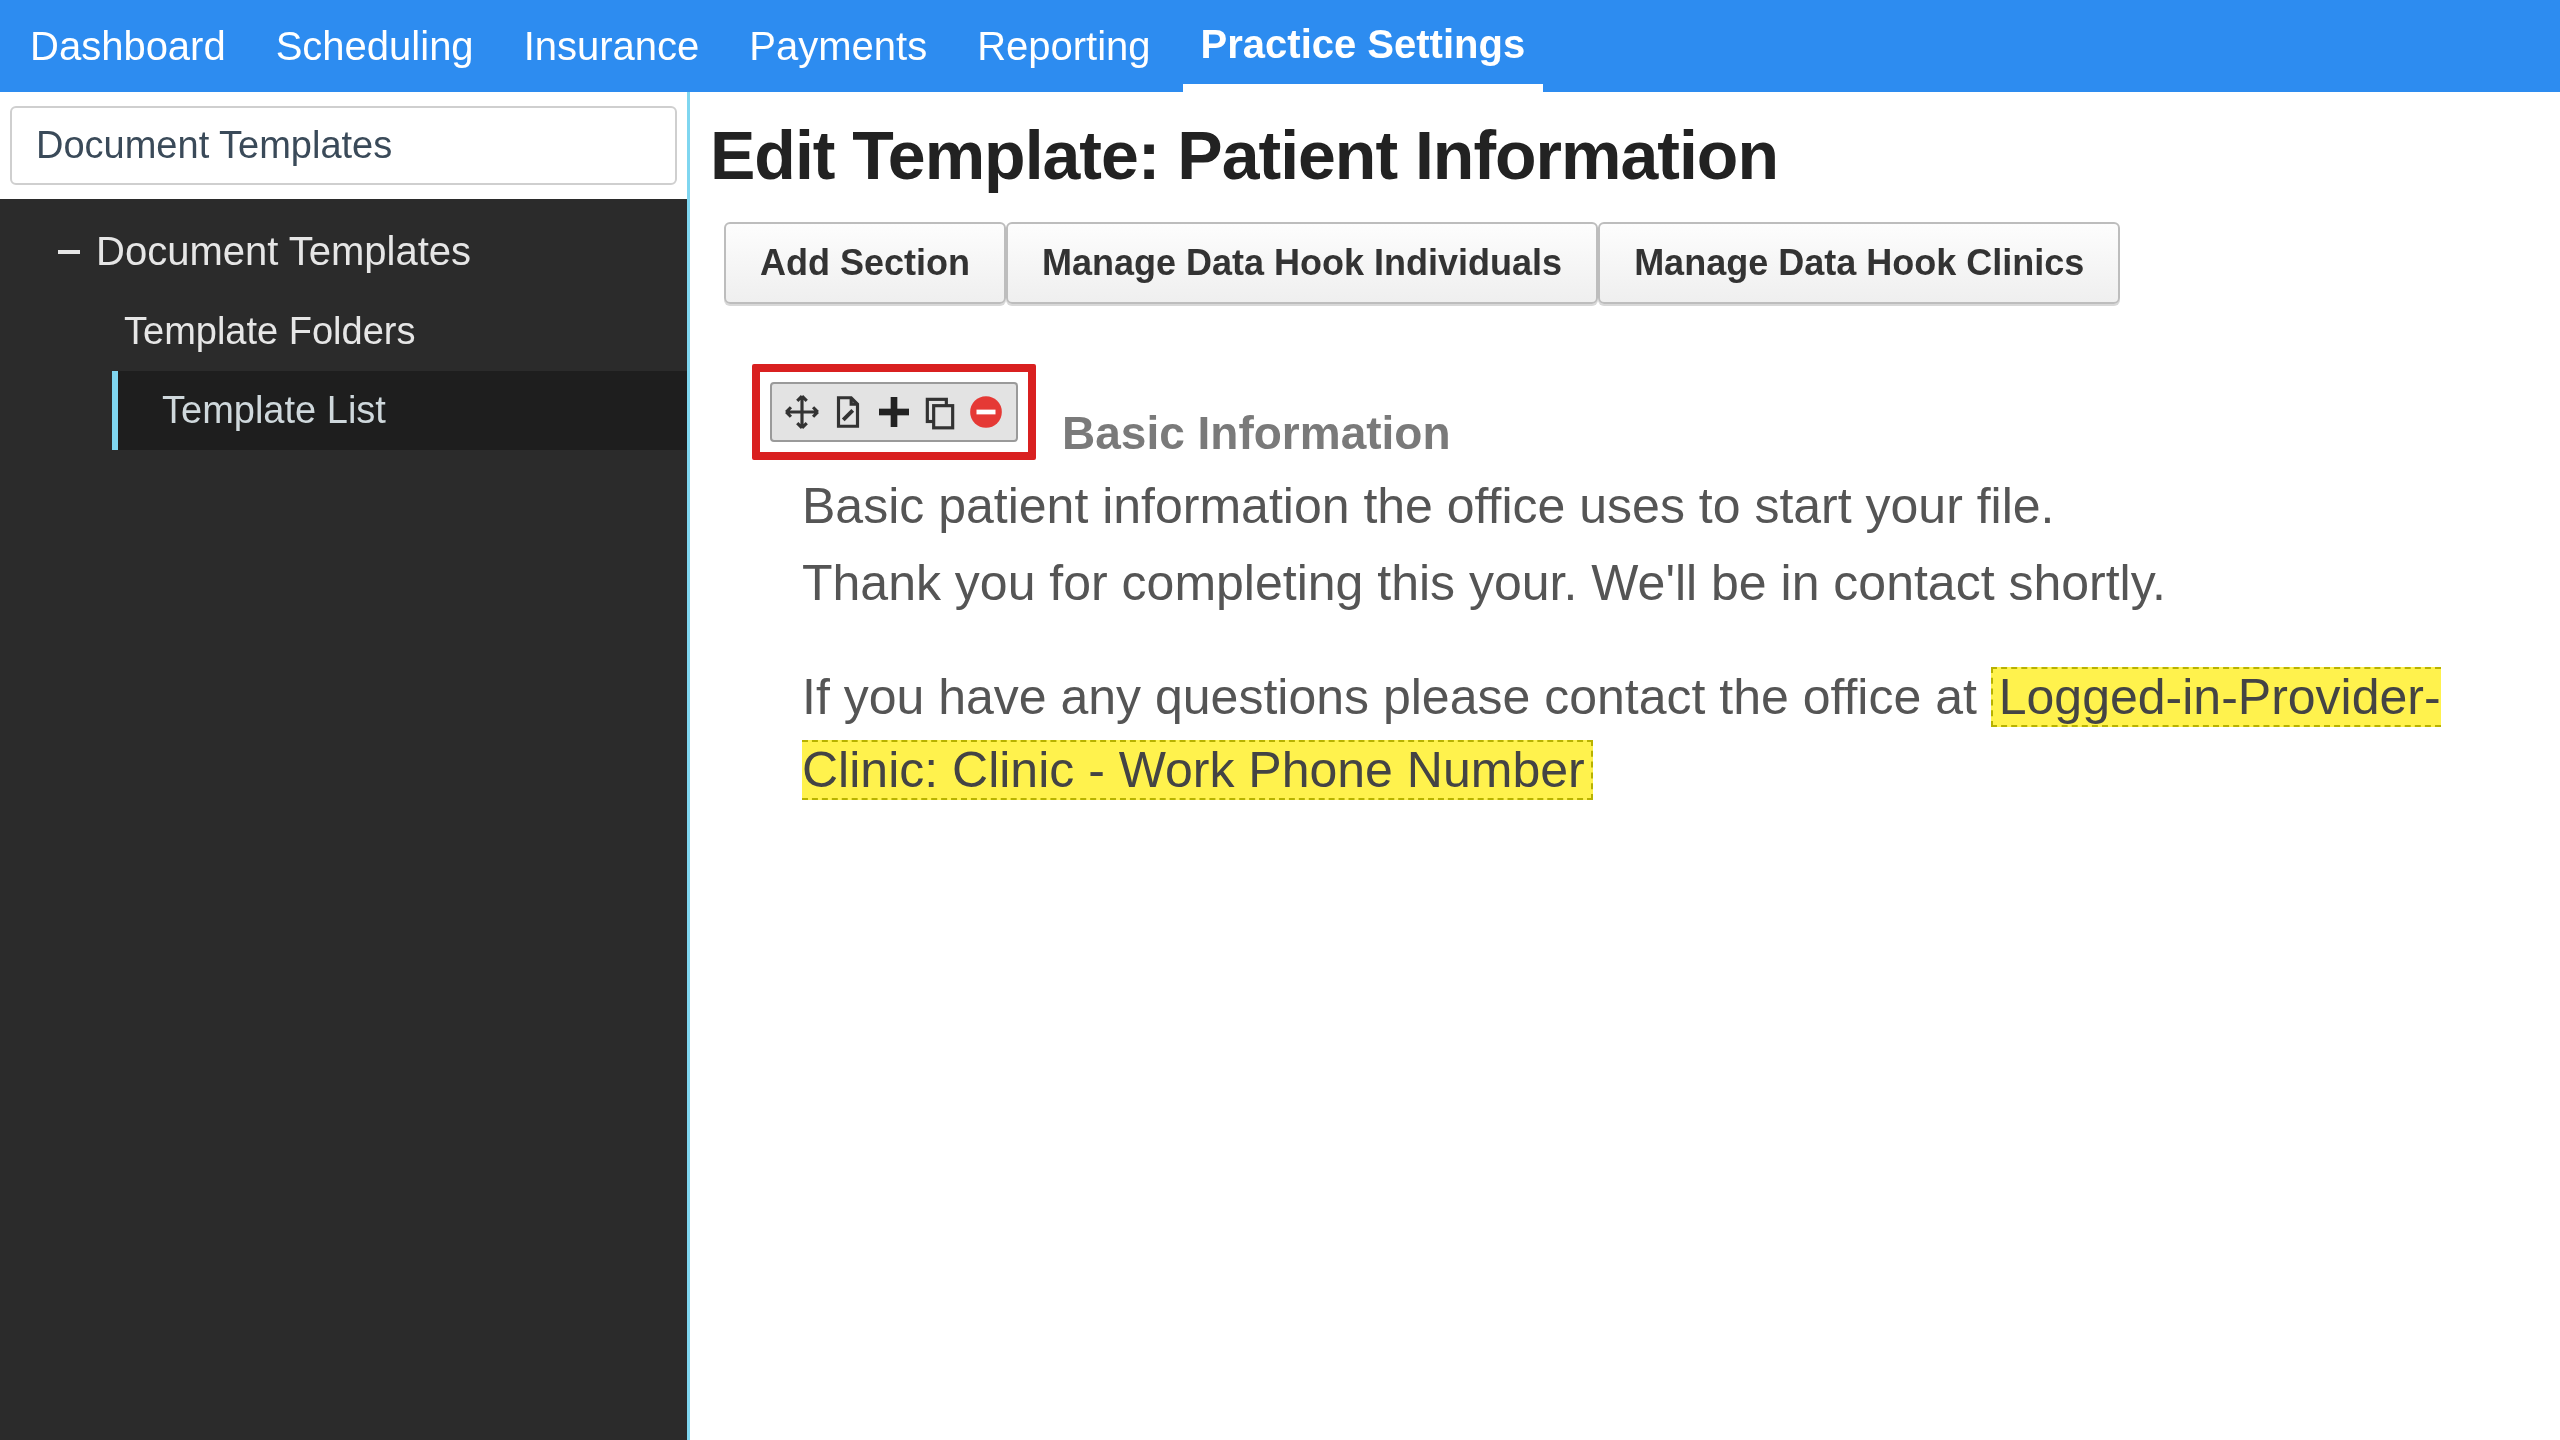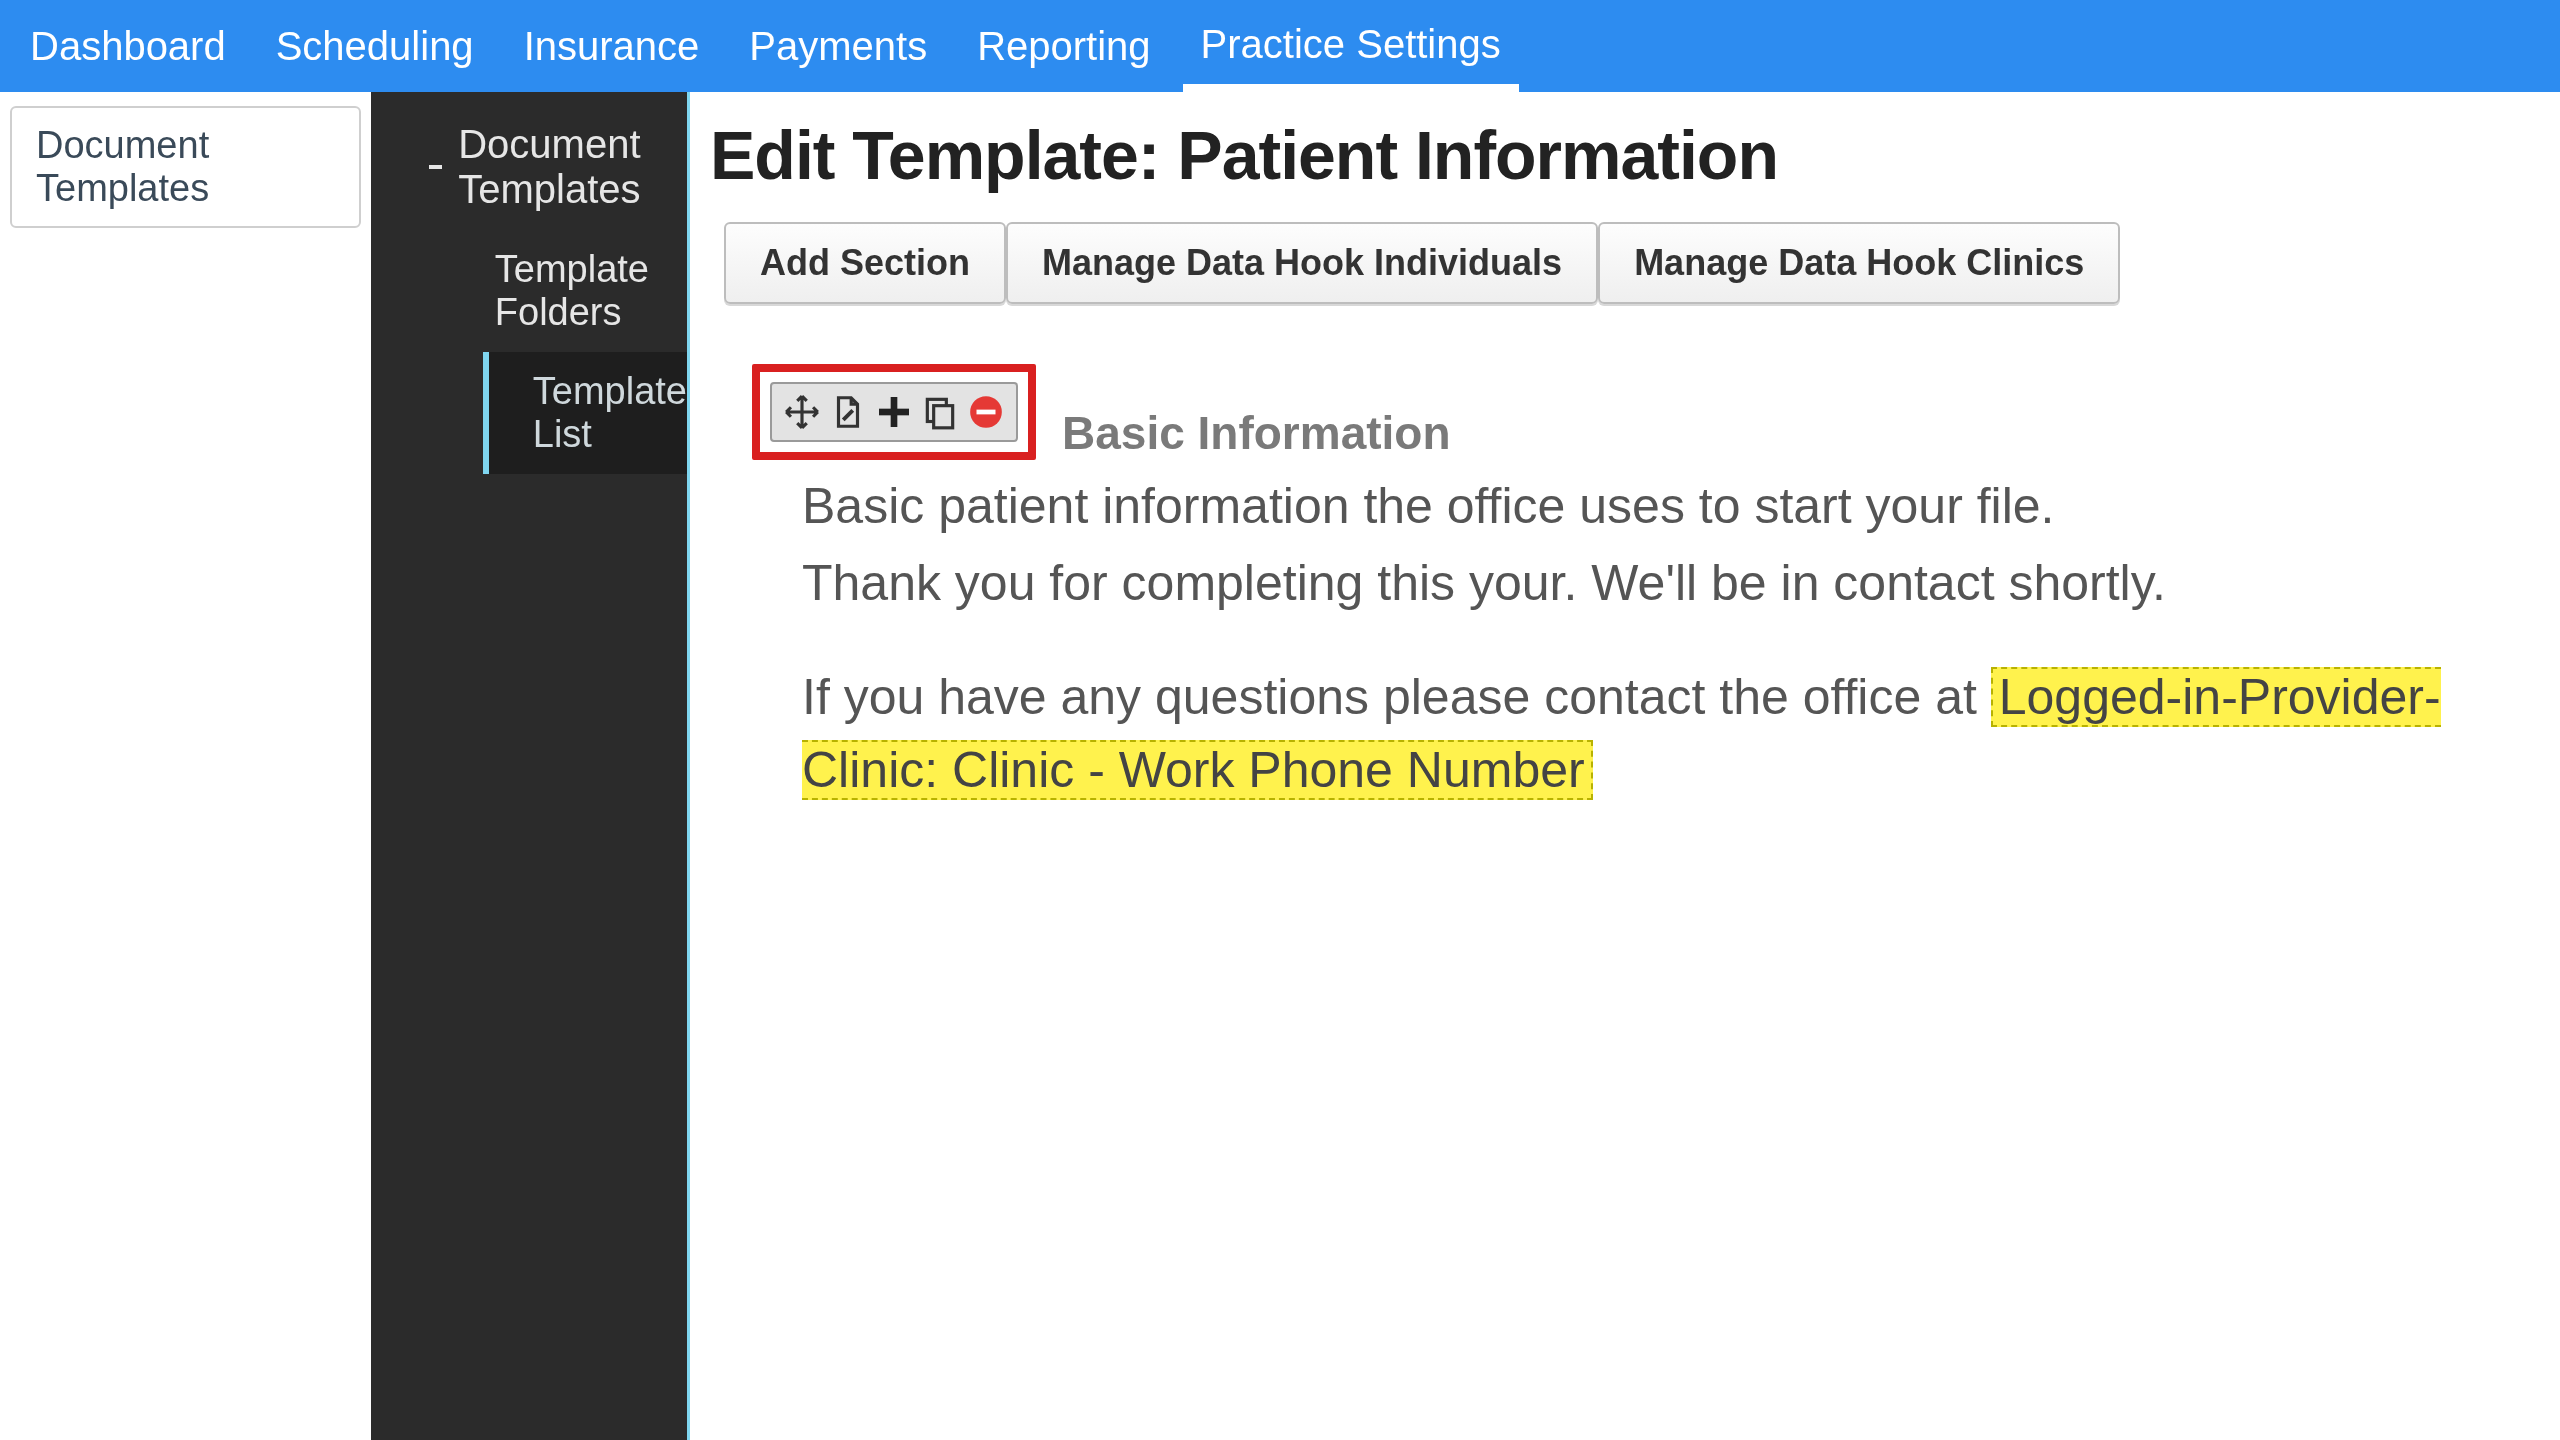--- a/index.html
+++ b/index.html
@@ -21,31 +21,32 @@
     font-weight: 300;
     padding: 0 18px;
     height: 92px;
     display: flex;
     align-items: center;
     cursor: pointer;
   }
   .topnav .nav-item.active {
     border-bottom: 8px solid #fff;
     padding-top: 4px;
+    font-weight: bold;
   }
 
   
   .body-row { display: flex; flex: 1; min-height: 0; }
 
   
   .sidebar {
     width: 690px;
     background: #fff;
     display: flex;
-    flex-direction: row;
+    flex-direction: column;
     border-right: 3px solid #7fd6f0;
   }
   .sidebar .side-header-wrap {
     padding: 14px 10px 14px 10px;
     background: #fff;
   }
   .sidebar .side-header {
     border: 2px solid #cfcfcf;
     border-radius: 6px;
     padding: 16px 24px;

